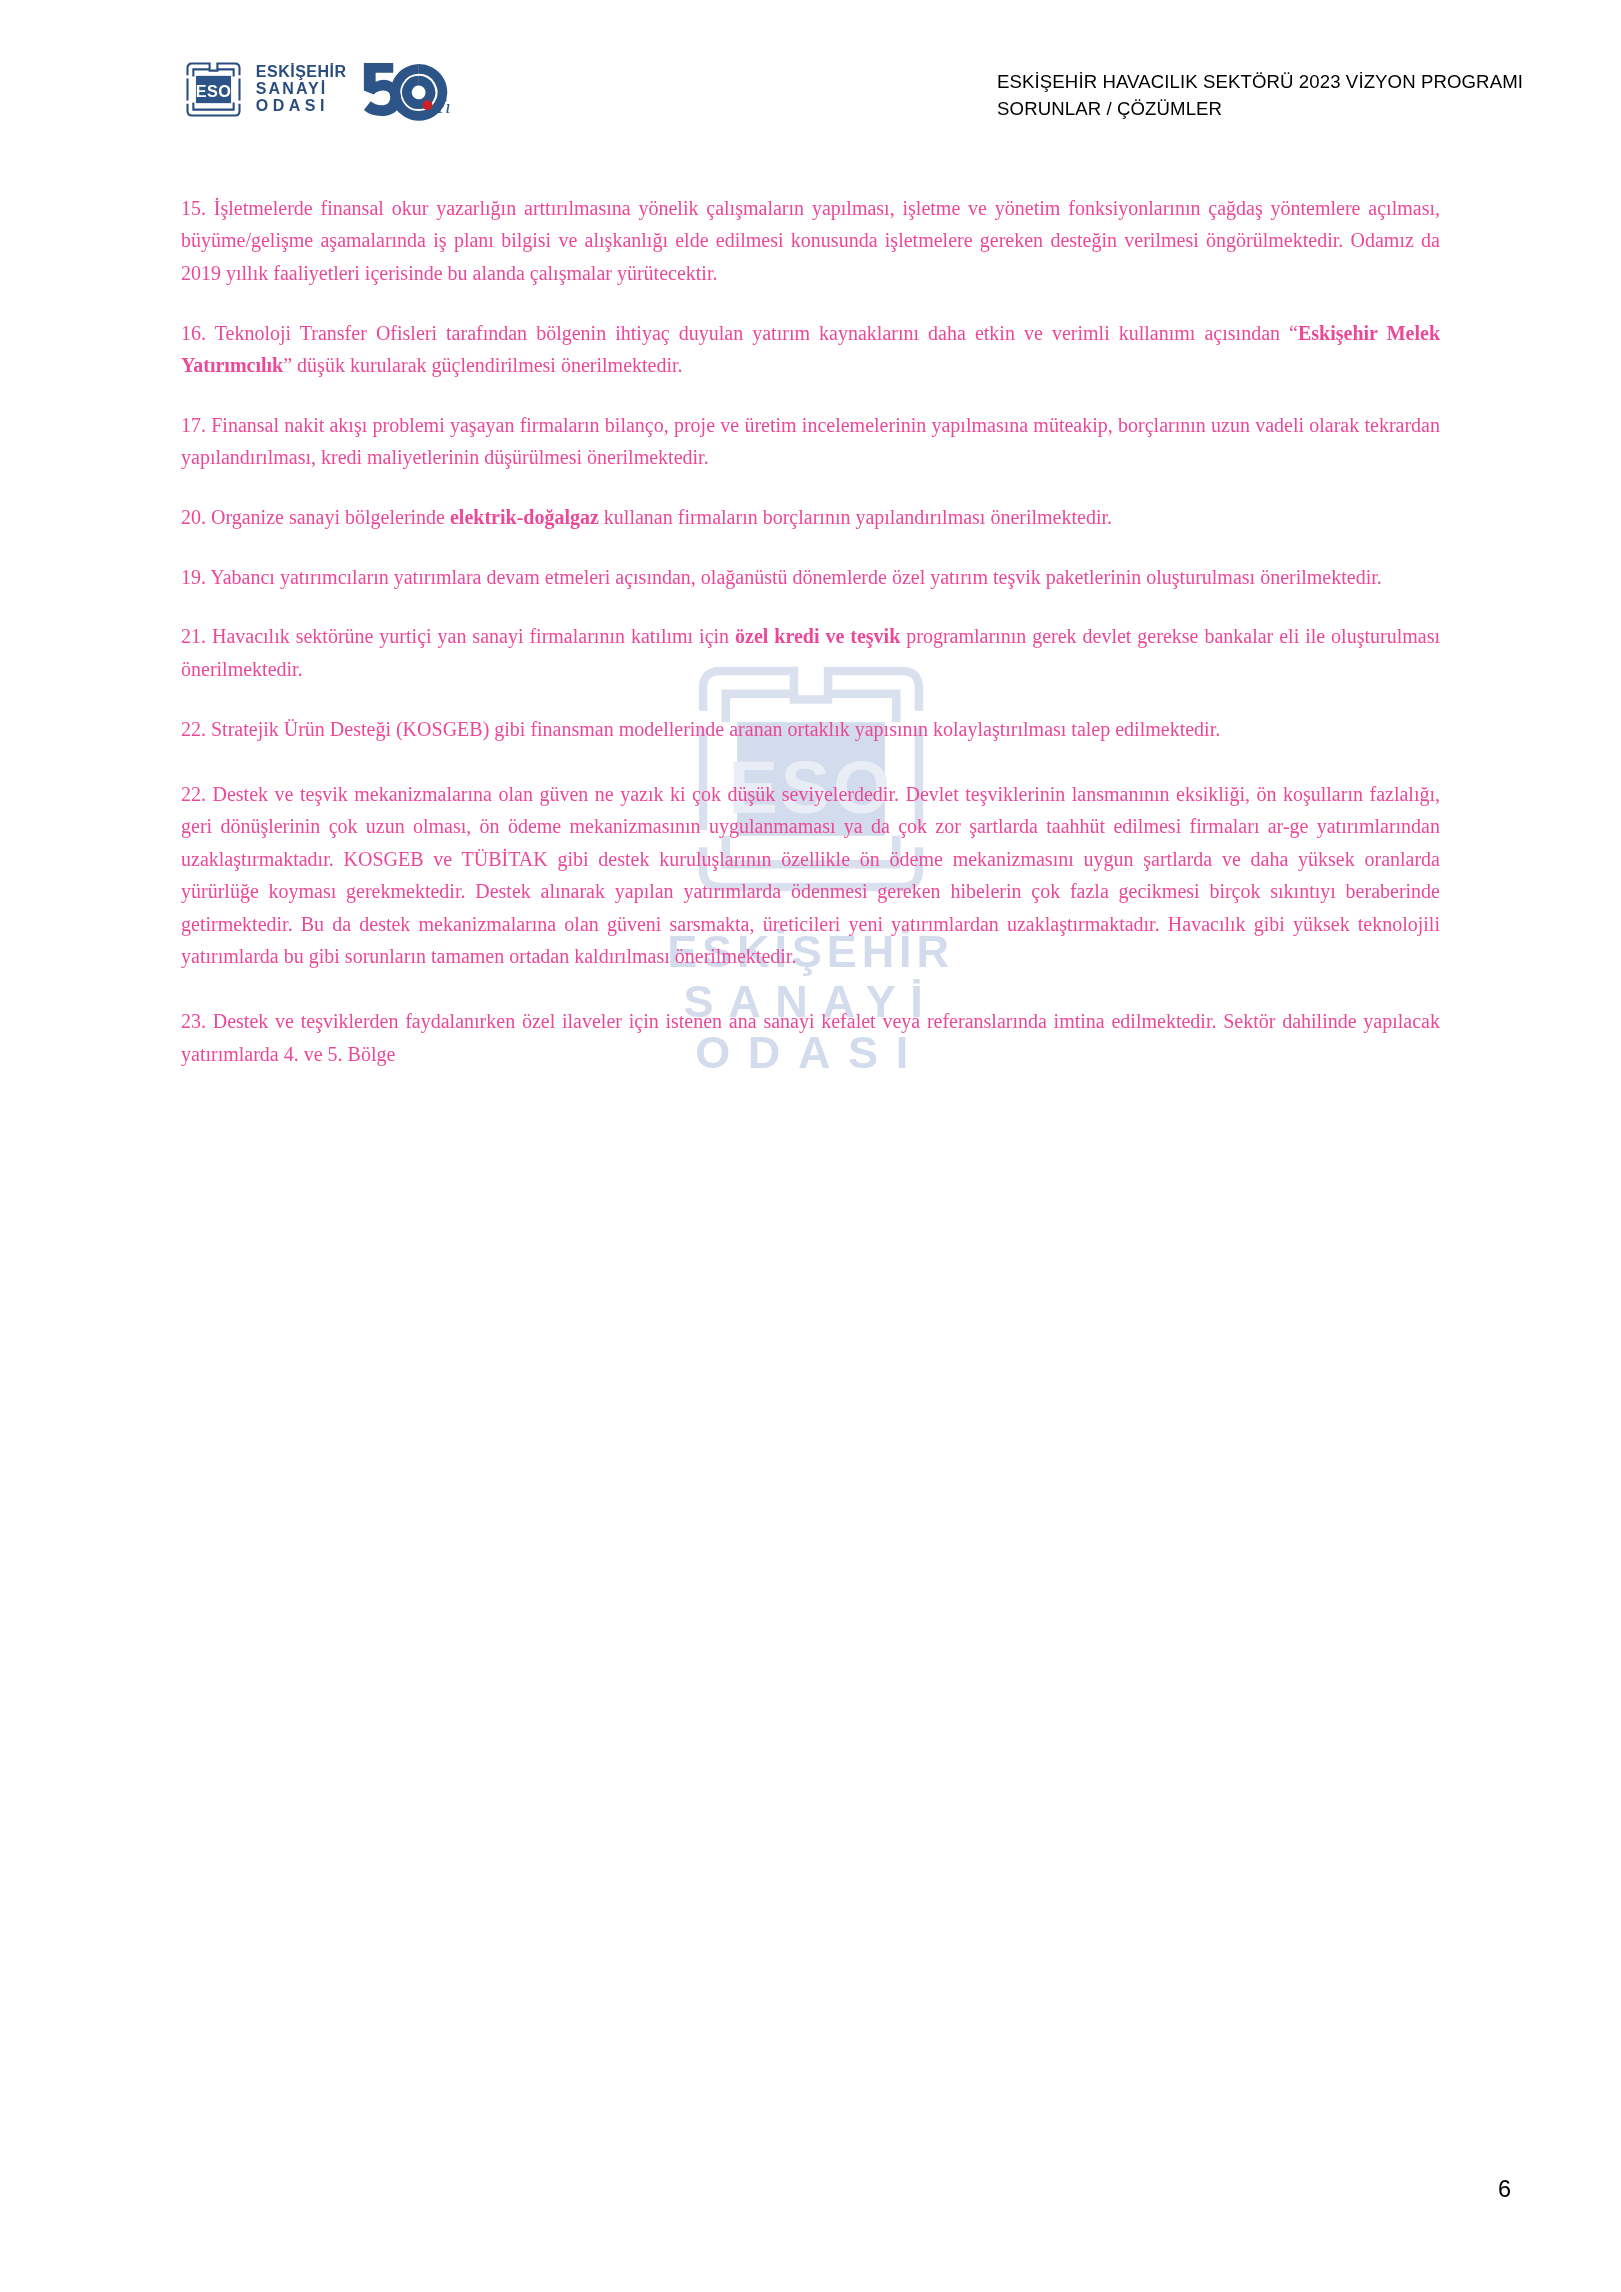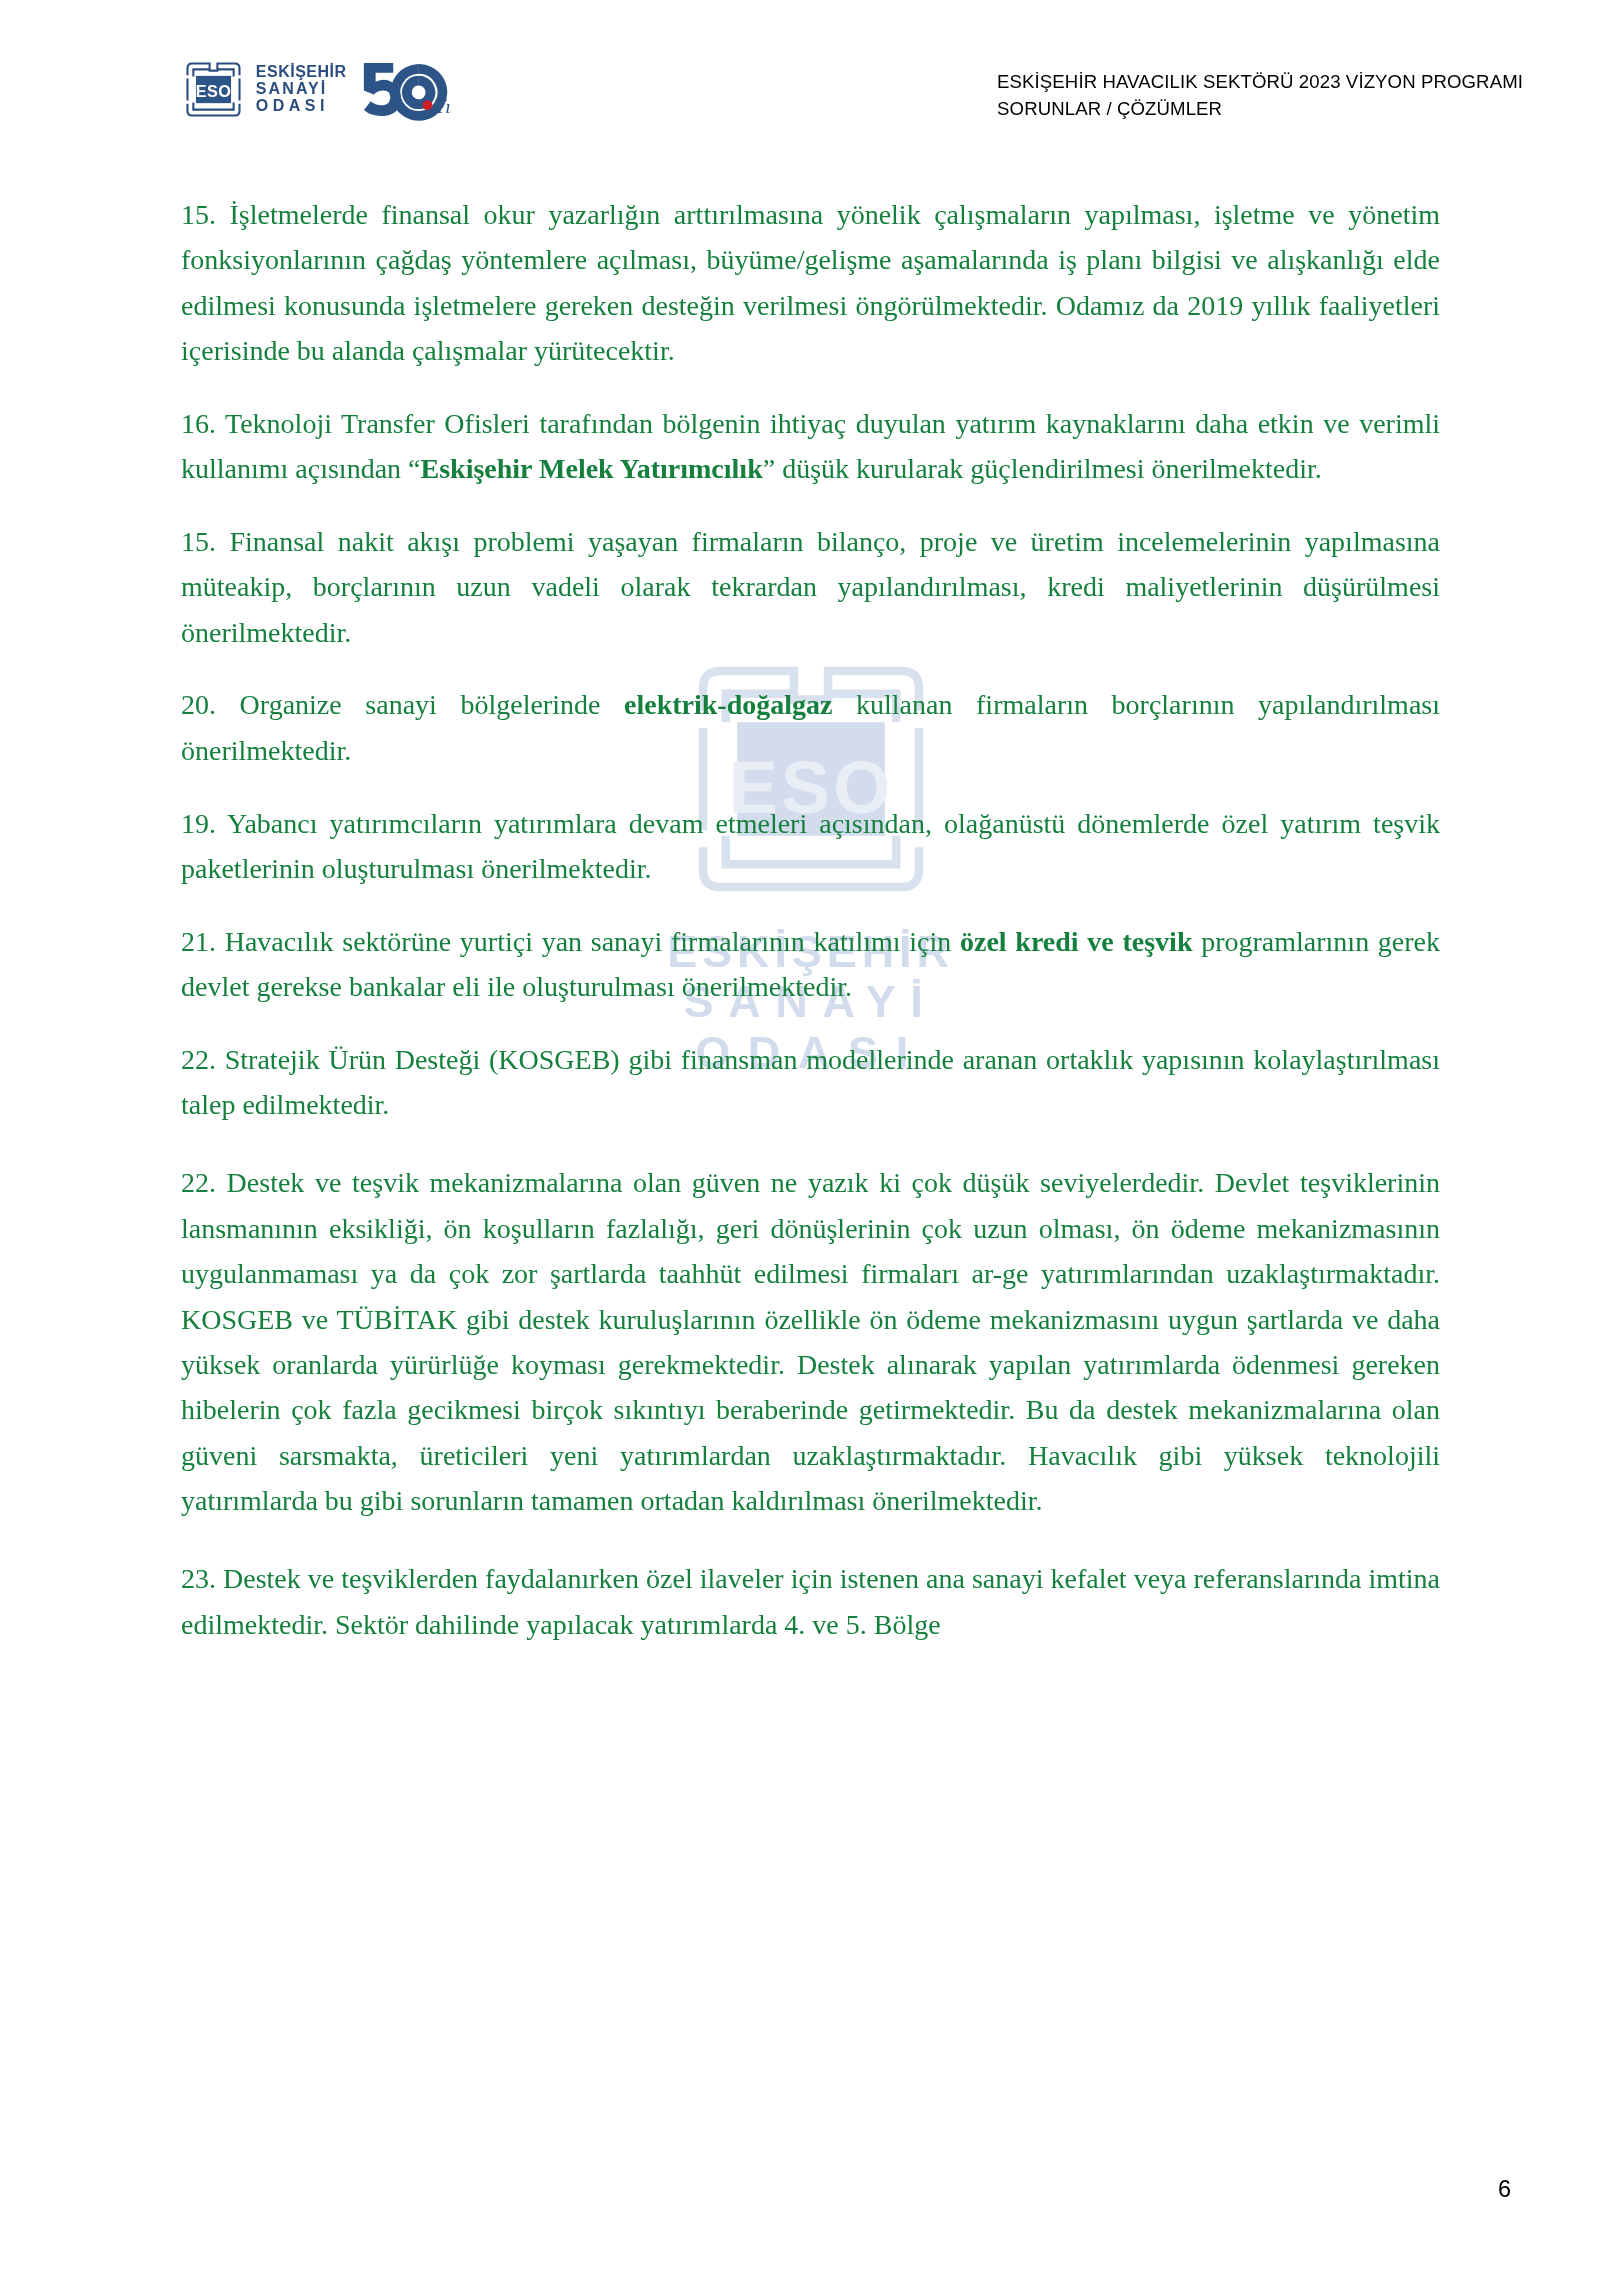--- a/index.html
+++ b/index.html
@@ -111,25 +111,25 @@
   
   .content {
     position: absolute;
     top: 192px;
     left: 181px;
     width: 1259px;
     z-index: 2;
   }
   p.para {
     margin: 0 0 27.4px 0;
-    font-size: 28px;
+    font-size: 20px;
     line-height: 1.62;
     text-align: justify;
     text-justify: inter-word;
-    color: #15803d;
+    color: #ec4899;
     hyphens: none;
   }
   p.para:last-child { margin-bottom: 0; }
   p.gap-lg { margin-bottom: 33px; margin-top: 8px; }
   b { font-weight: bold; }
 
   
   .page-number {
     position: absolute;
     right: 110px;
@@ -206,21 +206,21 @@
       <div>SORUNLAR / ÇÖZÜMLER</div>
     </div>
   </div>
 
   <div class="content">
 
     <p class="para">15. İşletmelerde finansal okur yazarlığın arttırılmasına yönelik çalışmaların yapılması, işletme ve yönetim fonksiyonlarının çağdaş yöntemlere açılması, büyüme/gelişme aşamalarında iş planı bilgisi ve alışkanlığı elde edilmesi konusunda işletmelere gereken desteğin verilmesi öngörülmektedir. Odamız da 2019 yıllık faaliyetleri içerisinde bu alanda çalışmalar yürütecektir.</p>
 
     <p class="para"><span>16. Teknoloji Transfer Ofisleri tarafından bölgenin ihtiyaç duyulan yatırım kaynaklarını daha etkin ve verimli kullanımı açısından “</span><b>Eskişehir Melek Yatırımcılık</b><span>” düşük kurularak güçlendirilmesi önerilmektedir.</span></p>
 
-    <p class="para">15. Finansal nakit akışı problemi yaşayan firmaların bilanço, proje ve üretim incelemelerinin yapılmasına müteakip, borçlarının uzun vadeli olarak tekrardan yapılandırılması, kredi maliyetlerinin düşürülmesi önerilmektedir.</p>
+    <p class="para">17. Finansal nakit akışı problemi yaşayan firmaların bilanço, proje ve üretim incelemelerinin yapılmasına müteakip, borçlarının uzun vadeli olarak tekrardan yapılandırılması, kredi maliyetlerinin düşürülmesi önerilmektedir.</p>
 
     <p class="para"><span>20. Organize sanayi bölgelerinde </span><b>elektrik-doğalgaz</b><span> kullanan firmaların borçlarının yapılandırılması önerilmektedir.</span></p>
 
     <p class="para">19. Yabancı yatırımcıların yatırımlara devam etmeleri açısından, olağanüstü dönemlerde özel yatırım teşvik paketlerinin oluşturulması önerilmektedir.</p>
 
 
     <p class="para"><span>21. Havacılık sektörüne yurtiçi yan sanayi firmalarının katılımı için </span><b>özel kredi ve teşvik</b><span> programlarının gerek devlet gerekse bankalar eli ile oluşturulması önerilmektedir.</span></p>
 
     <p class="para gap-lg">22. Stratejik Ürün Desteği (KOSGEB) gibi finansman modellerinde aranan ortaklık yapısının kolaylaştırılması talep edilmektedir.</p>
 

